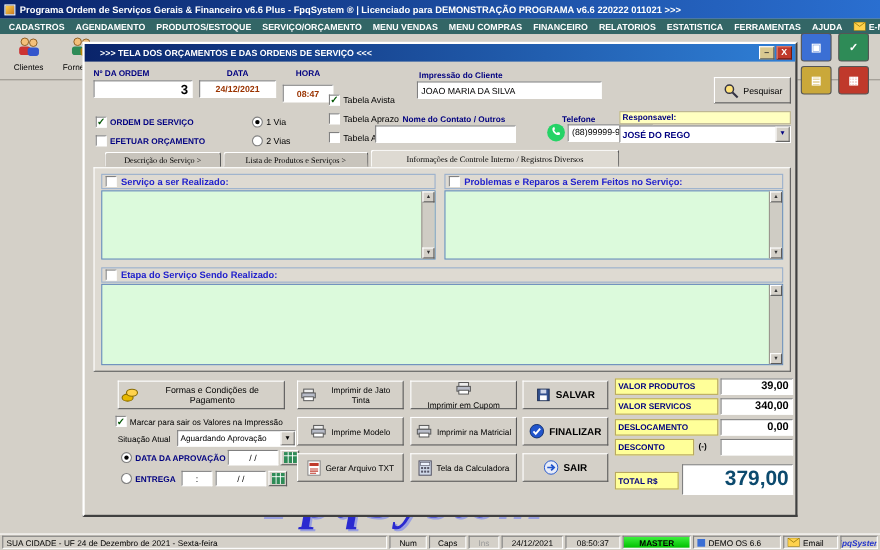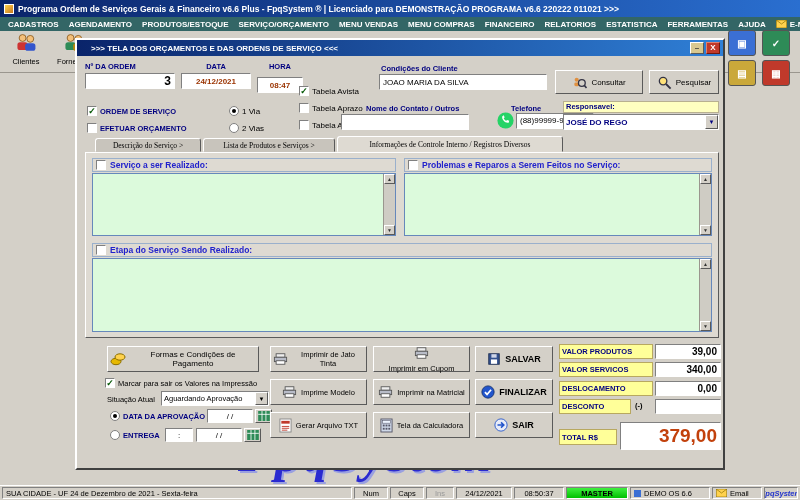--- a/index.html
+++ b/index.html
@@ -51,21 +51,21 @@
   .panel{position:absolute;left:8px;top:112px;width:634px;height:186px;background:#DEDAD2;border:1px solid;border-color:#fff #5a5a5a #5a5a5a #fff;}
   .grp-label{position:absolute;height:14px;border:1px solid #9ab0cc;display:flex;align-items:center;gap:4px;padding:0 3px;color:#2222cc;font-weight:bold;font-size:8.5px;white-space:nowrap;}
   .ta{position:absolute;background:#DCFADC;border:1px solid #6688bb;}
   .sb{position:absolute;right:0;top:0;bottom:0;width:12px;background:#cfccc4;border-left:1px solid #9a968e;}
   .sbb{position:absolute;left:0;width:11px;height:10px;border:1px solid;border-color:#fff #5a5a5a #5a5a5a #fff;background:#D4D0C8;font-size:5px;text-align:center;line-height:9px;color:#333;}
   .sbb.up{top:0;} .sbb.down{bottom:0;}
 
   
   .vlabel{position:absolute;height:15px;background:#FFFF99;border:1px solid #b8a860;color:#000080;font-weight:bold;font-size:7.5px;display:flex;align-items:center;padding:0 2px;white-space:nowrap;}
   .vval{position:absolute;height:15px;border:1px solid;border-color:#808080 #fff #fff #808080;background:#fff;font-size:10px;font-weight:bold;display:flex;align-items:center;justify-content:flex-end;padding:0 3px;}
-  .total-num{font-size:19px;font-weight:bold;color:#c2410c;text-align:right;}
+  .total-num{font-size:19px;font-weight:bold;color:#0c4a6e;text-align:right;}
 
   
   .statusbar{position:absolute;left:0;bottom:0;width:800px;height:15px;background:#D4D0C8;border-top:1px solid #fff;display:flex;gap:2px;padding:1px 2px;z-index:6;}
   .seg{border:1px solid;border-color:#808080 #fff #fff #808080;font-size:7.5px;display:flex;align-items:center;padding:0 3px;white-space:nowrap;overflow:hidden;}
   .seg.center{justify-content:center;}
 </style>
 </head>
 <body>
 
 <div id="root">
@@ -193,50 +193,41 @@
     </div>
     <div class="cb" style="left:222px;top:63px;">
       <span class="cbbox"></span>
       <span class="lbl-sm">Tabela Aprazo</span>
     </div>
     <div class="cb" style="left:222px;top:80px;">
       <span class="cbbox"></span>
       <span class="lbl-sm">Tabela Atacado</span>
     </div>
 
-    <div class="lbl-navy" style="position:absolute;left:304px;top:24px;">Condições do Cliente</div>
+    <div class="lbl-navy" style="position:absolute;left:304px;top:24px;">Impressão do Cliente</div>
     <div class="field" style="position:absolute;left:302px;top:34px;width:168px;height:16px;">JOAO MARIA DA SILVA</div>
 
     <div class="lbl-navy" style="position:absolute;left:264px;top:64px;margin-left:25px;">Nome do Contato / Outros</div>
     <div class="field" style="position:absolute;left:264px;top:74px;width:128px;height:16px;"></div>
 
     <div class="lbl-navy" style="position:absolute;left:434px;top:64px;">Telefone</div>
     <div style="position:absolute;left:420px;top:72px;display:flex;align-items:center;gap:2px;">
       <svg width="17" height="17" viewBox="0 0 16 16">
           <circle cx="8" cy="8" r="7.6" fill="#25D366"></circle>
           <path d="M5 4c-1 3 3 7 6 6l.5-1.8-2-.7-.8.8c-1-.5-2-1.5-2.4-2.5l.9-.7-.8-2z" fill="#fff"></path>
         </svg>
       <span class="field" style="width:78px;height:16px;">(88)99999-9999</span>
     </div>
 
     <div style="position:absolute;left:486px;top:61px;width:156px;height:12px;background:#FFFFC0;border:1px solid #b8b090;color:#000080;font-weight:bold;font-size:7.5px;padding-left:2px;">Responsavel:</div>
     <div class="combo" style="position:absolute;left:486px;top:74px;width:156px;height:16px;font-weight:bold;color:#000080;font-size:8px;">
       <span>JOSÉ DO REGO</span>
       <span class="arrow">▼</span>
     </div>
 
-    <div class="btn" style="position:absolute;left:478px;top:30px;width:88px;height:24px;font-size:8px;">
-      <svg width="15" height="15" viewBox="0 0 16 16">
-          <circle cx="5" cy="5" r="2.2" fill="#e09040"></circle>
-          <rect x="2.5" y="8" width="5" height="4" rx="1.5" fill="#e09040"></rect>
-          <circle cx="10.5" cy="8.5" r="3.6" fill="none" stroke="#334" stroke-width="1.4"></circle>
-          <line x1="13" y1="11" x2="15.5" y2="13.8" stroke="#334" stroke-width="1.8"></line>
-        </svg>
-      <span>Consultar</span>
-    </div>
     <div class="btn" style="position:absolute;left:572px;top:30px;width:70px;height:24px;font-size:8px;">
       <svg width="15" height="15" viewBox="0 0 16 16">
           <circle cx="6.5" cy="6.5" r="4" fill="#ffe27a" stroke="#334" stroke-width="1.4"></circle>
           <line x1="9.6" y1="9.6" x2="14.5" y2="14.5" stroke="#334" stroke-width="2"></line>
         </svg>
       <span>Pesquisar</span>
     </div>
 
     <div class="tab" style="left:18px;width:106px;">
         <span>Descrição do Serviço &gt;</span>

